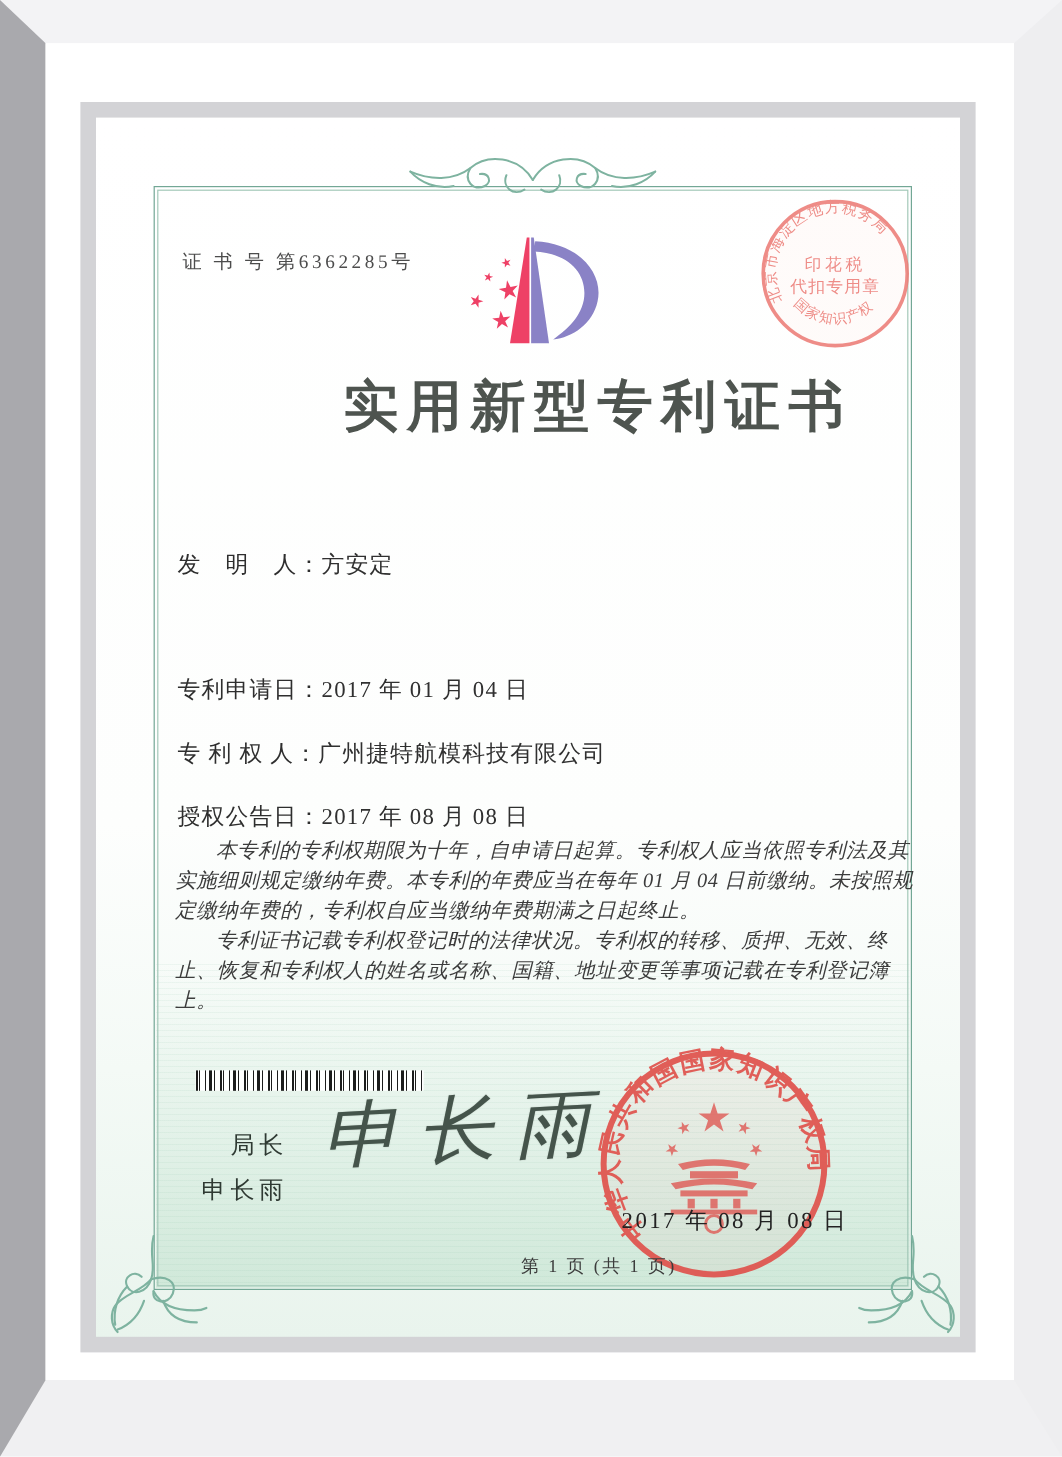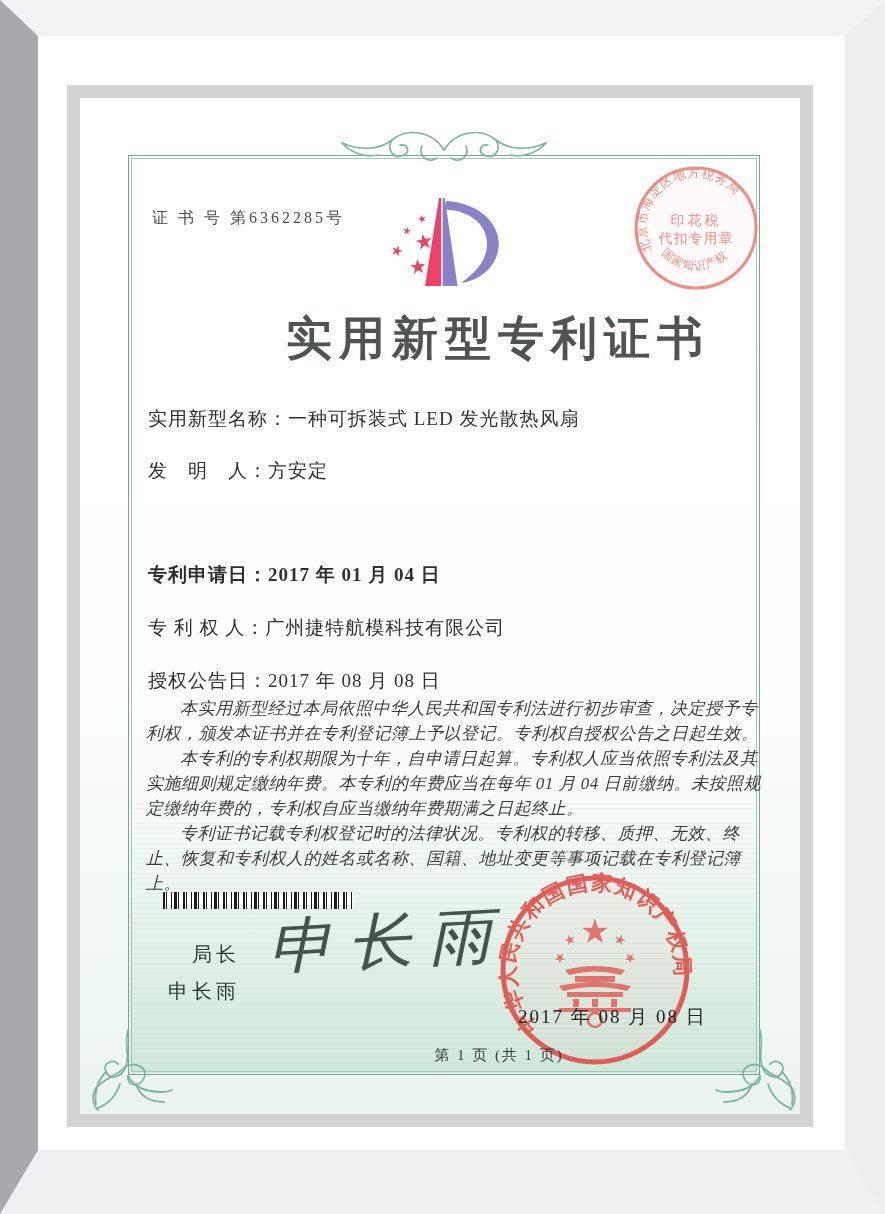--- a/index.html
+++ b/index.html
@@ -31,21 +31,21 @@
 
   
   .cert-no{position:absolute;left:72px;top:110px;font-size:16px;letter-spacing:3px;color:#4c4c4c;z-index:3;}
   .logo{position:absolute;left:300px;top:90px;z-index:3;}
   .tax-stamp{position:absolute;left:550px;top:64px;z-index:3;opacity:.88;}
   .title{position:absolute;left:48px;top:210px;width:740px;text-align:center;font-size:46px;
          font-weight:600;letter-spacing:7px;color:#4e544f;z-index:3;}
 
   .field{position:absolute;left:68px;font-size:19px;color:#303030;letter-spacing:1px;z-index:3;white-space:nowrap;}
   .field .lab{color:#2e2e2e;}
-  .f0{top:308px;} .f1{top:360px;} .f2{top:412px;} .f3{top:464px;font-weight:bold;} .f4{top:517px;} .f5{top:570px;}
+  .f0{top:308px;} .f1{top:360px;} .f2{top:412px;} .f3{top:464px;} .f4{top:517px;} .f5{top:570px;}
 
   .body-text{position:absolute;left:66px;top:598px;width:618px;z-index:3;color:#3c3c3c;
              font-size:17px;line-height:25px;font-style:italic;letter-spacing:.5px;}
   .body-text p{margin:0;text-indent:2em;}
 
   .barcode{position:absolute;left:83px;top:794px;width:190px;height:17px;z-index:3;
            background:repeating-linear-gradient(90deg,
              #1c1c1c 0 2px,#fff 2px 3px,#1c1c1c 3px 4px,#fff 4px 8px,
              #1c1c1c 8px 9px,#fff 9px 11px,#1c1c1c 11px 14px,#fff 14px 15px,
              #1c1c1c 15px 16px,#fff 16px 20px);}
@@ -146,28 +146,26 @@
           </text>
           <text fill="#ec7d77" font-size="11.5" letter-spacing="1">
             <textPath href="#taxBotArc" startOffset="2">国家知识产权局</textPath>
           </text>
           <text x="66" y="63" text-anchor="middle" fill="#ec7d77" font-size="14" letter-spacing="3">印花税</text>
           <text x="66" y="81" text-anchor="middle" fill="#ec7d77" font-size="14" letter-spacing="1">代扣专用章</text>
         </svg>
 
         <div class="title">实用新型专利证书</div>
 
-        <div class="field f0"><span class="lab">实用新型名称：</span><span>一种可拆装式 LED 发光散热风扇</span></div>
         <div class="field f1"><span class="lab">发　明　人：</span><span>方安定</span></div>
         <div class="field f3"><span class="lab">专利申请日：</span><span>2017 年 01 月 04 日</span></div>
         <div class="field f4"><span class="lab">专 利 权 人：</span><span>广州捷特航模科技有限公司</span></div>
         <div class="field f5"><span class="lab">授权公告日：</span><span>2017 年 08 月 08 日</span></div>
 
         <div class="body-text">
-          <p>本实用新型经过本局依照中华人民共和国专利法进行初步审查，决定授予专利权，颁发本证书并在专利登记簿上予以登记。专利权自授权公告之日起生效。</p>
           <p>本专利的专利权期限为十年，自申请日起算。专利权人应当依照专利法及其实施细则规定缴纳年费。本专利的年费应当在每年 01 月 04 日前缴纳。未按照规定缴纳年费的，专利权自应当缴纳年费期满之日起终止。</p>
           <p>专利证书记载专利权登记时的法律状况。专利权的转移、质押、无效、终止、恢复和专利权人的姓名或名称、国籍、地址变更等事项记载在专利登记簿上。</p>
         </div>
 
         <div class="barcode"></div>
 
         <div class="director">
           <div>局长</div>
           <div>申长雨</div>
         </div>

